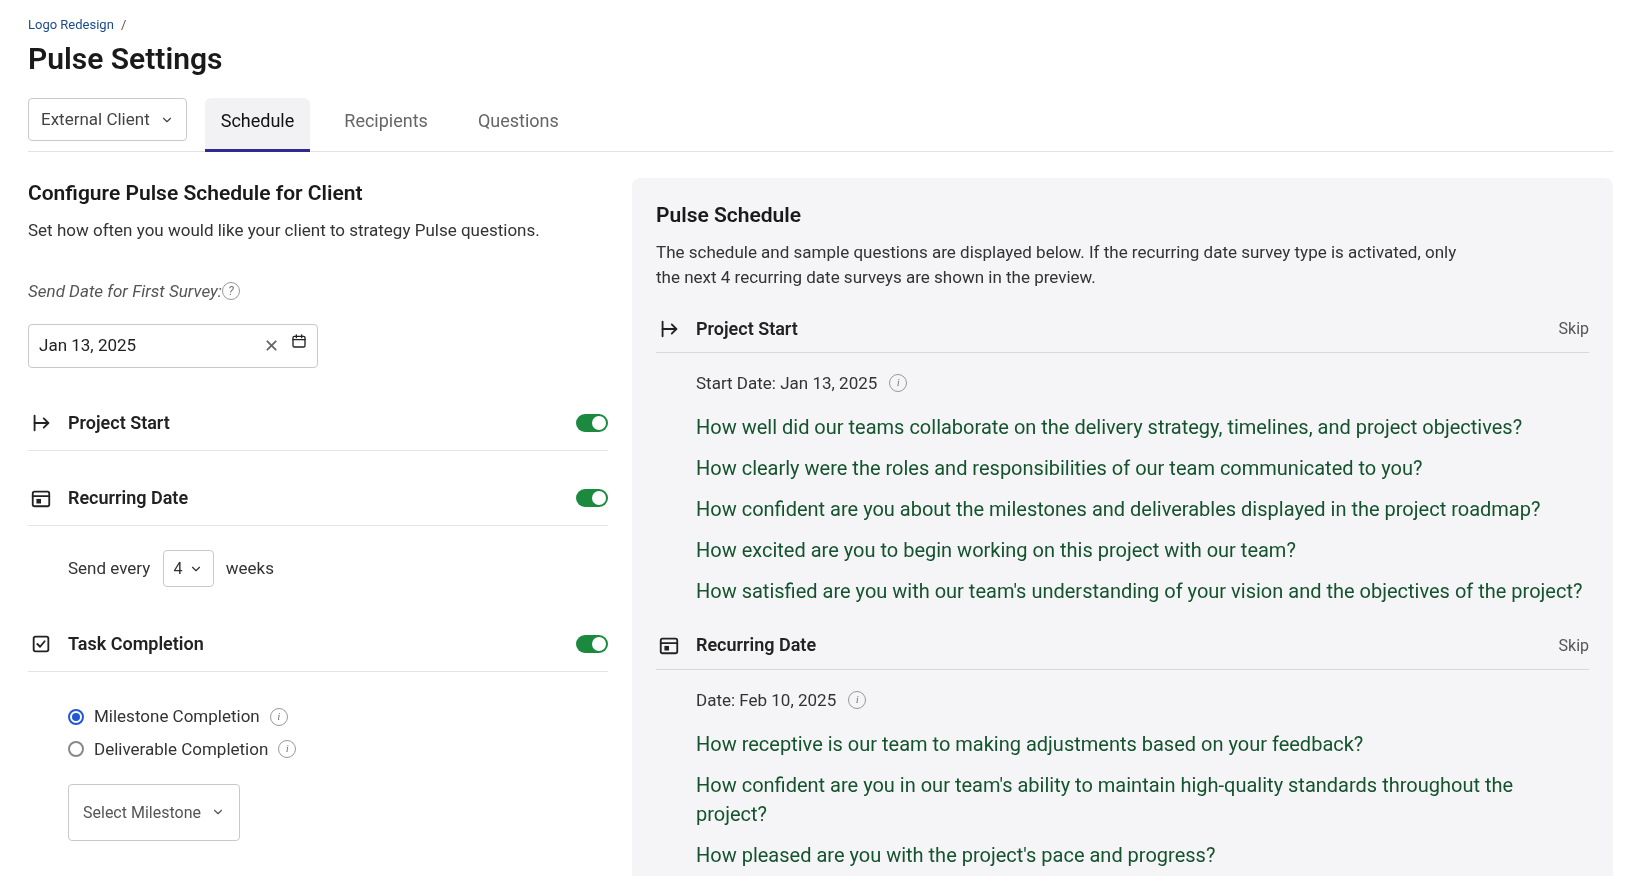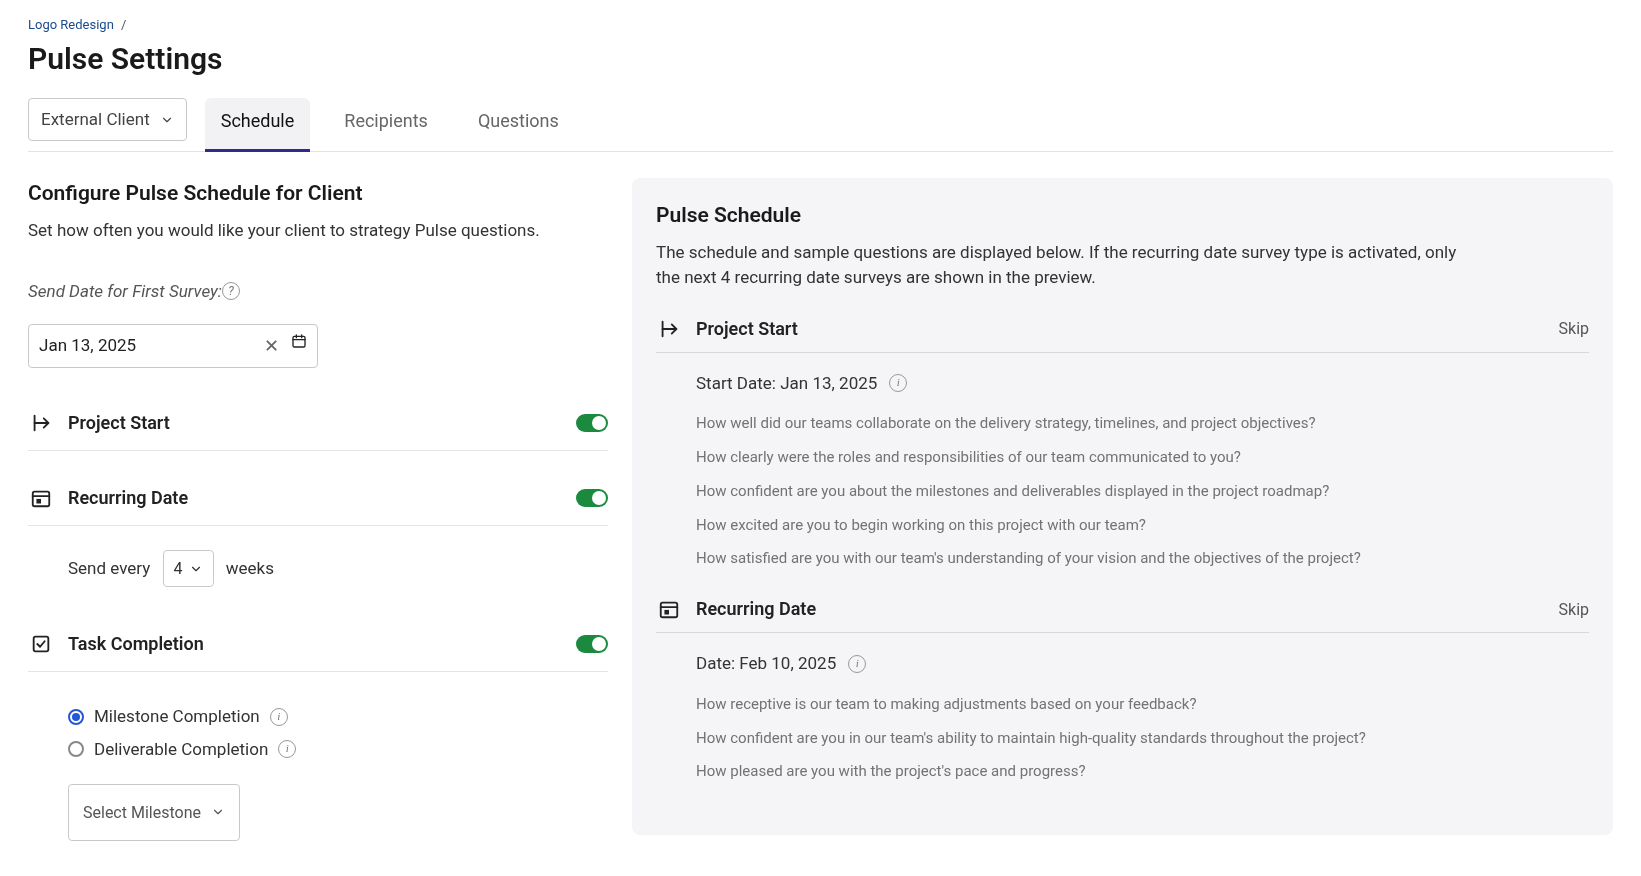--- a/index.html
+++ b/index.html
@@ -196,21 +196,21 @@
   .preview-head .skip { color: #555; font-size: 16px; cursor: pointer; }
   .preview-meta {
     display: flex;
     align-items: center;
     gap: 12px;
     margin: 18px 0 18px 40px;
     font-size: 17px;
     color: #333;
   }
   .q-list { margin-left: 40px; }
-  .q-list .q { font-size: 15px; color: #737373; margin: 12px 0; }
+  .q-list .q { font-size: 20px; color: #14532d; margin: 12px 0; }
 
   
   .svgicon { width: 22px; height: 22px; stroke: currentColor; fill: none; stroke-width: 2; stroke-linecap: round; stroke-linejoin: round; }
   .svgicon.sm { width: 16px; height: 16px; }
   .chev-down { width: 14px; height: 14px; }
 </style>
 </head>
 <body>
 
 <div class="page">

